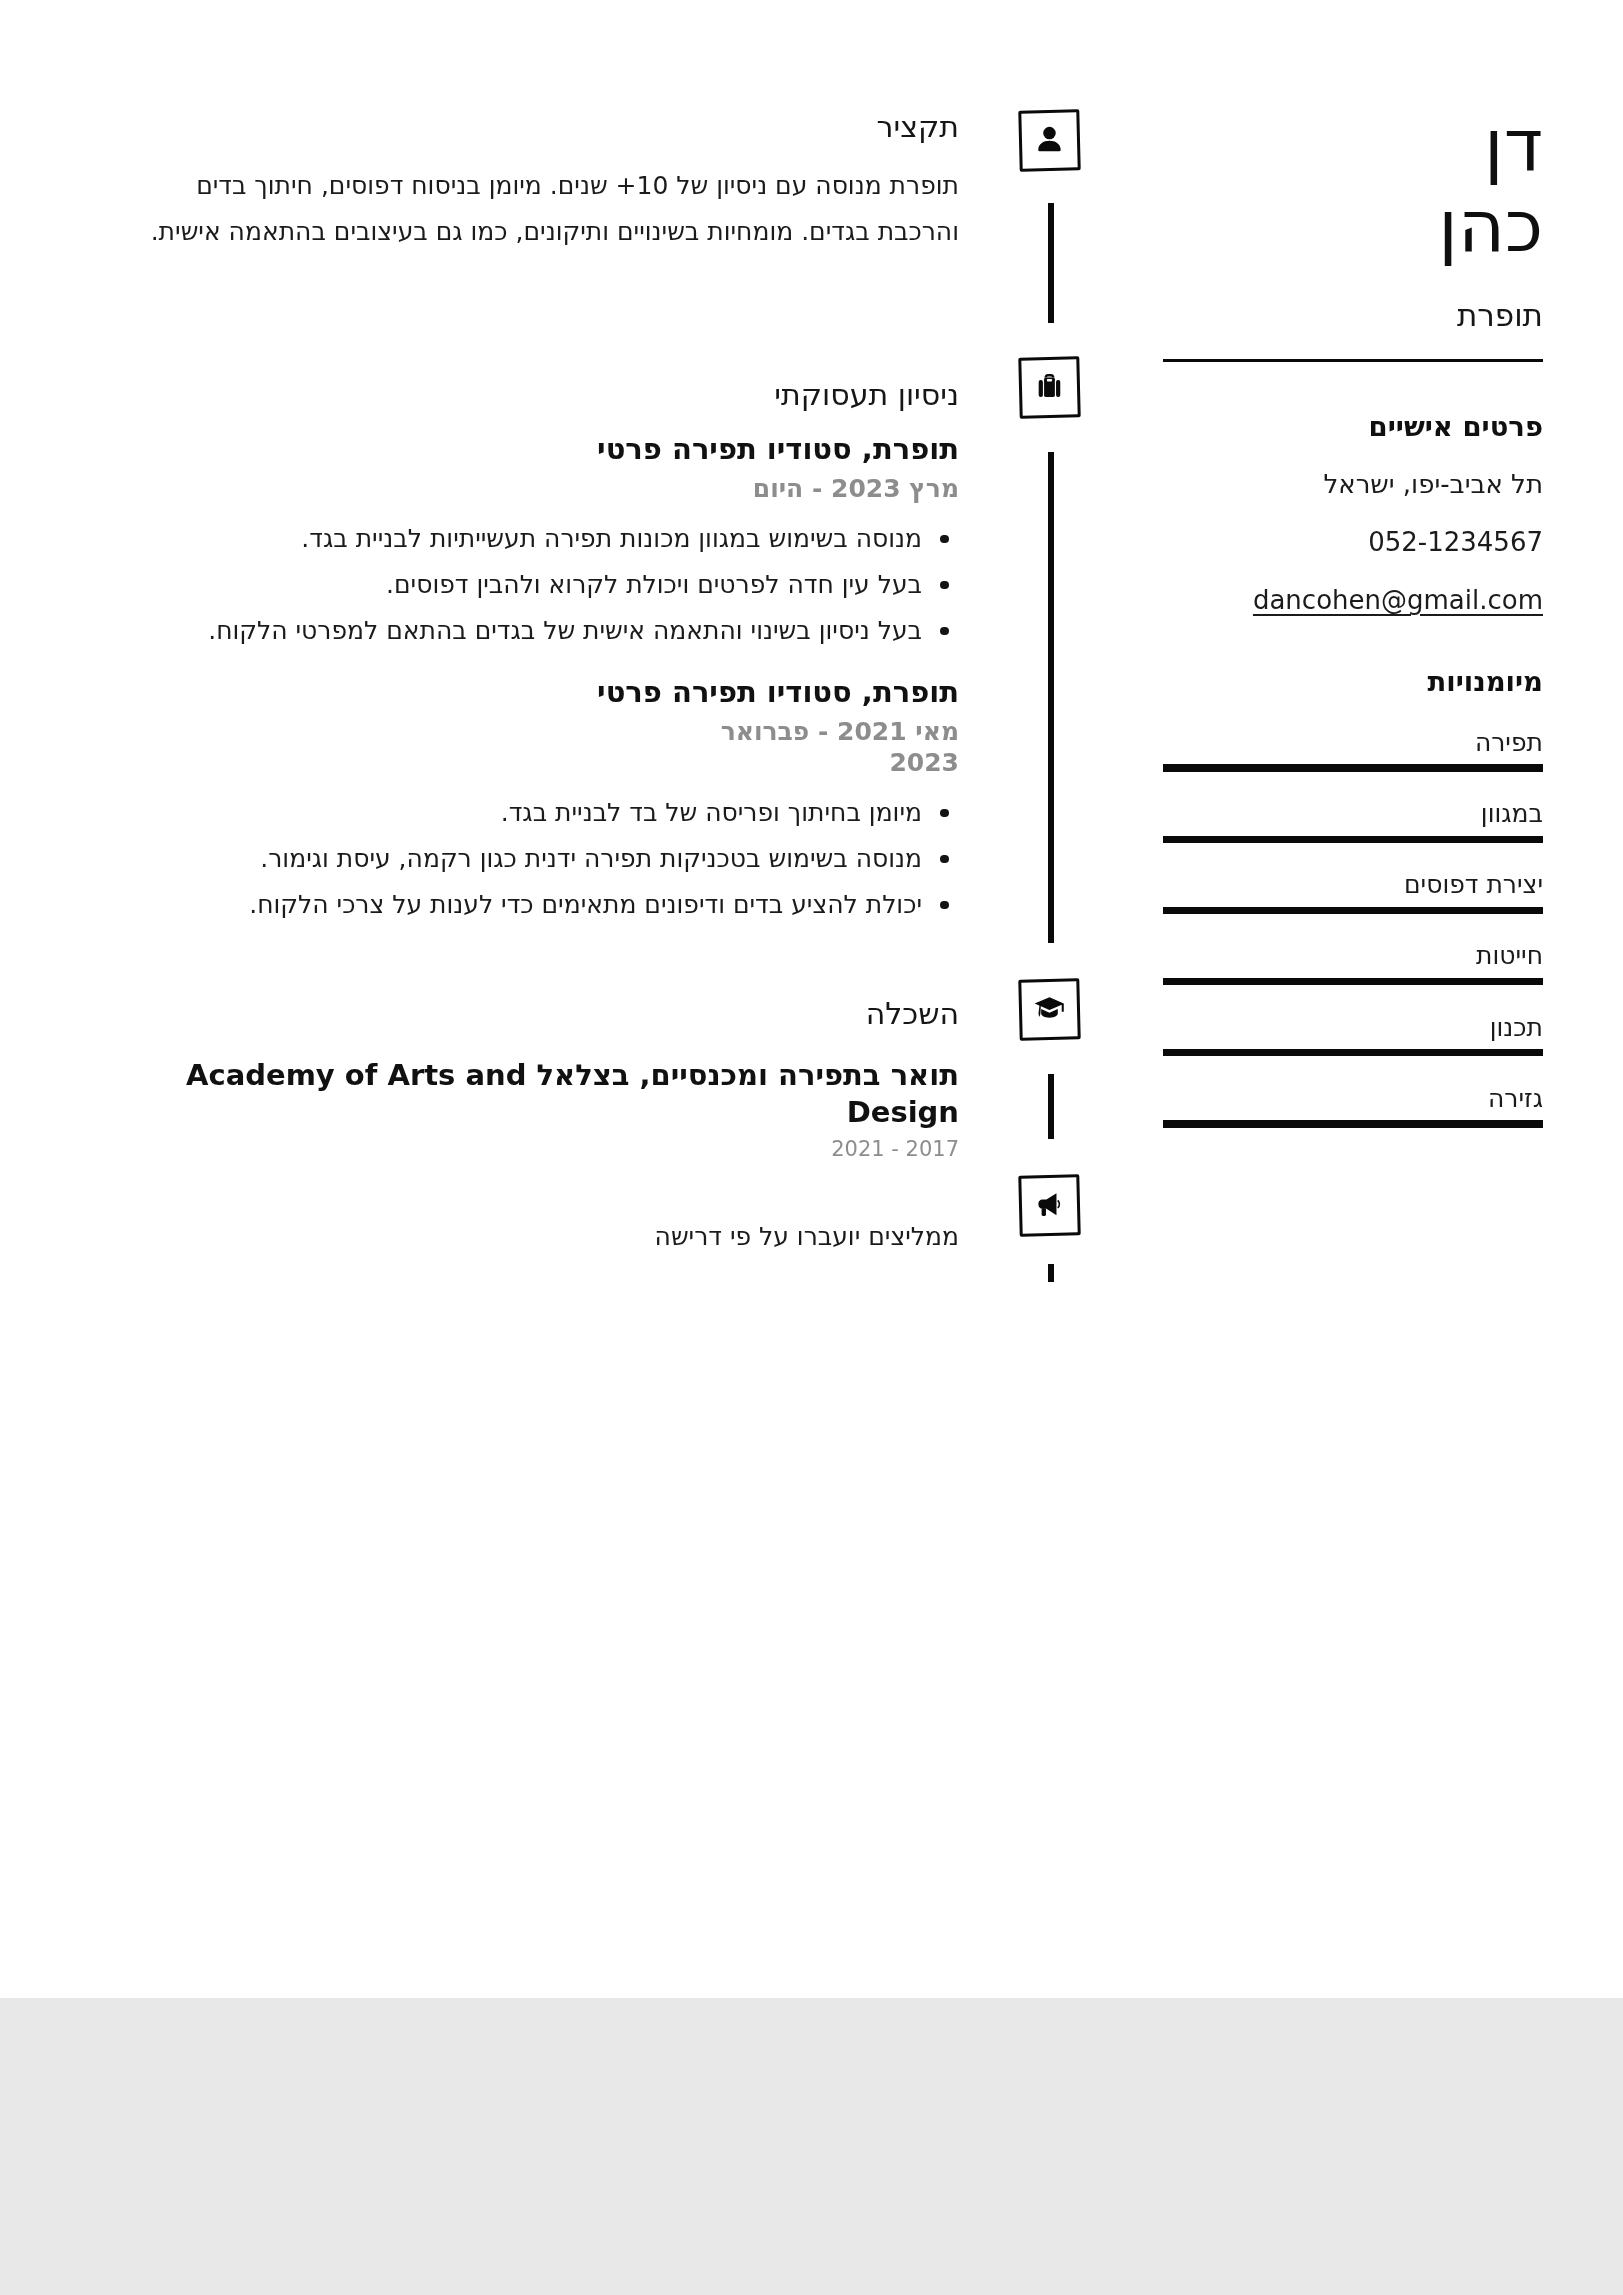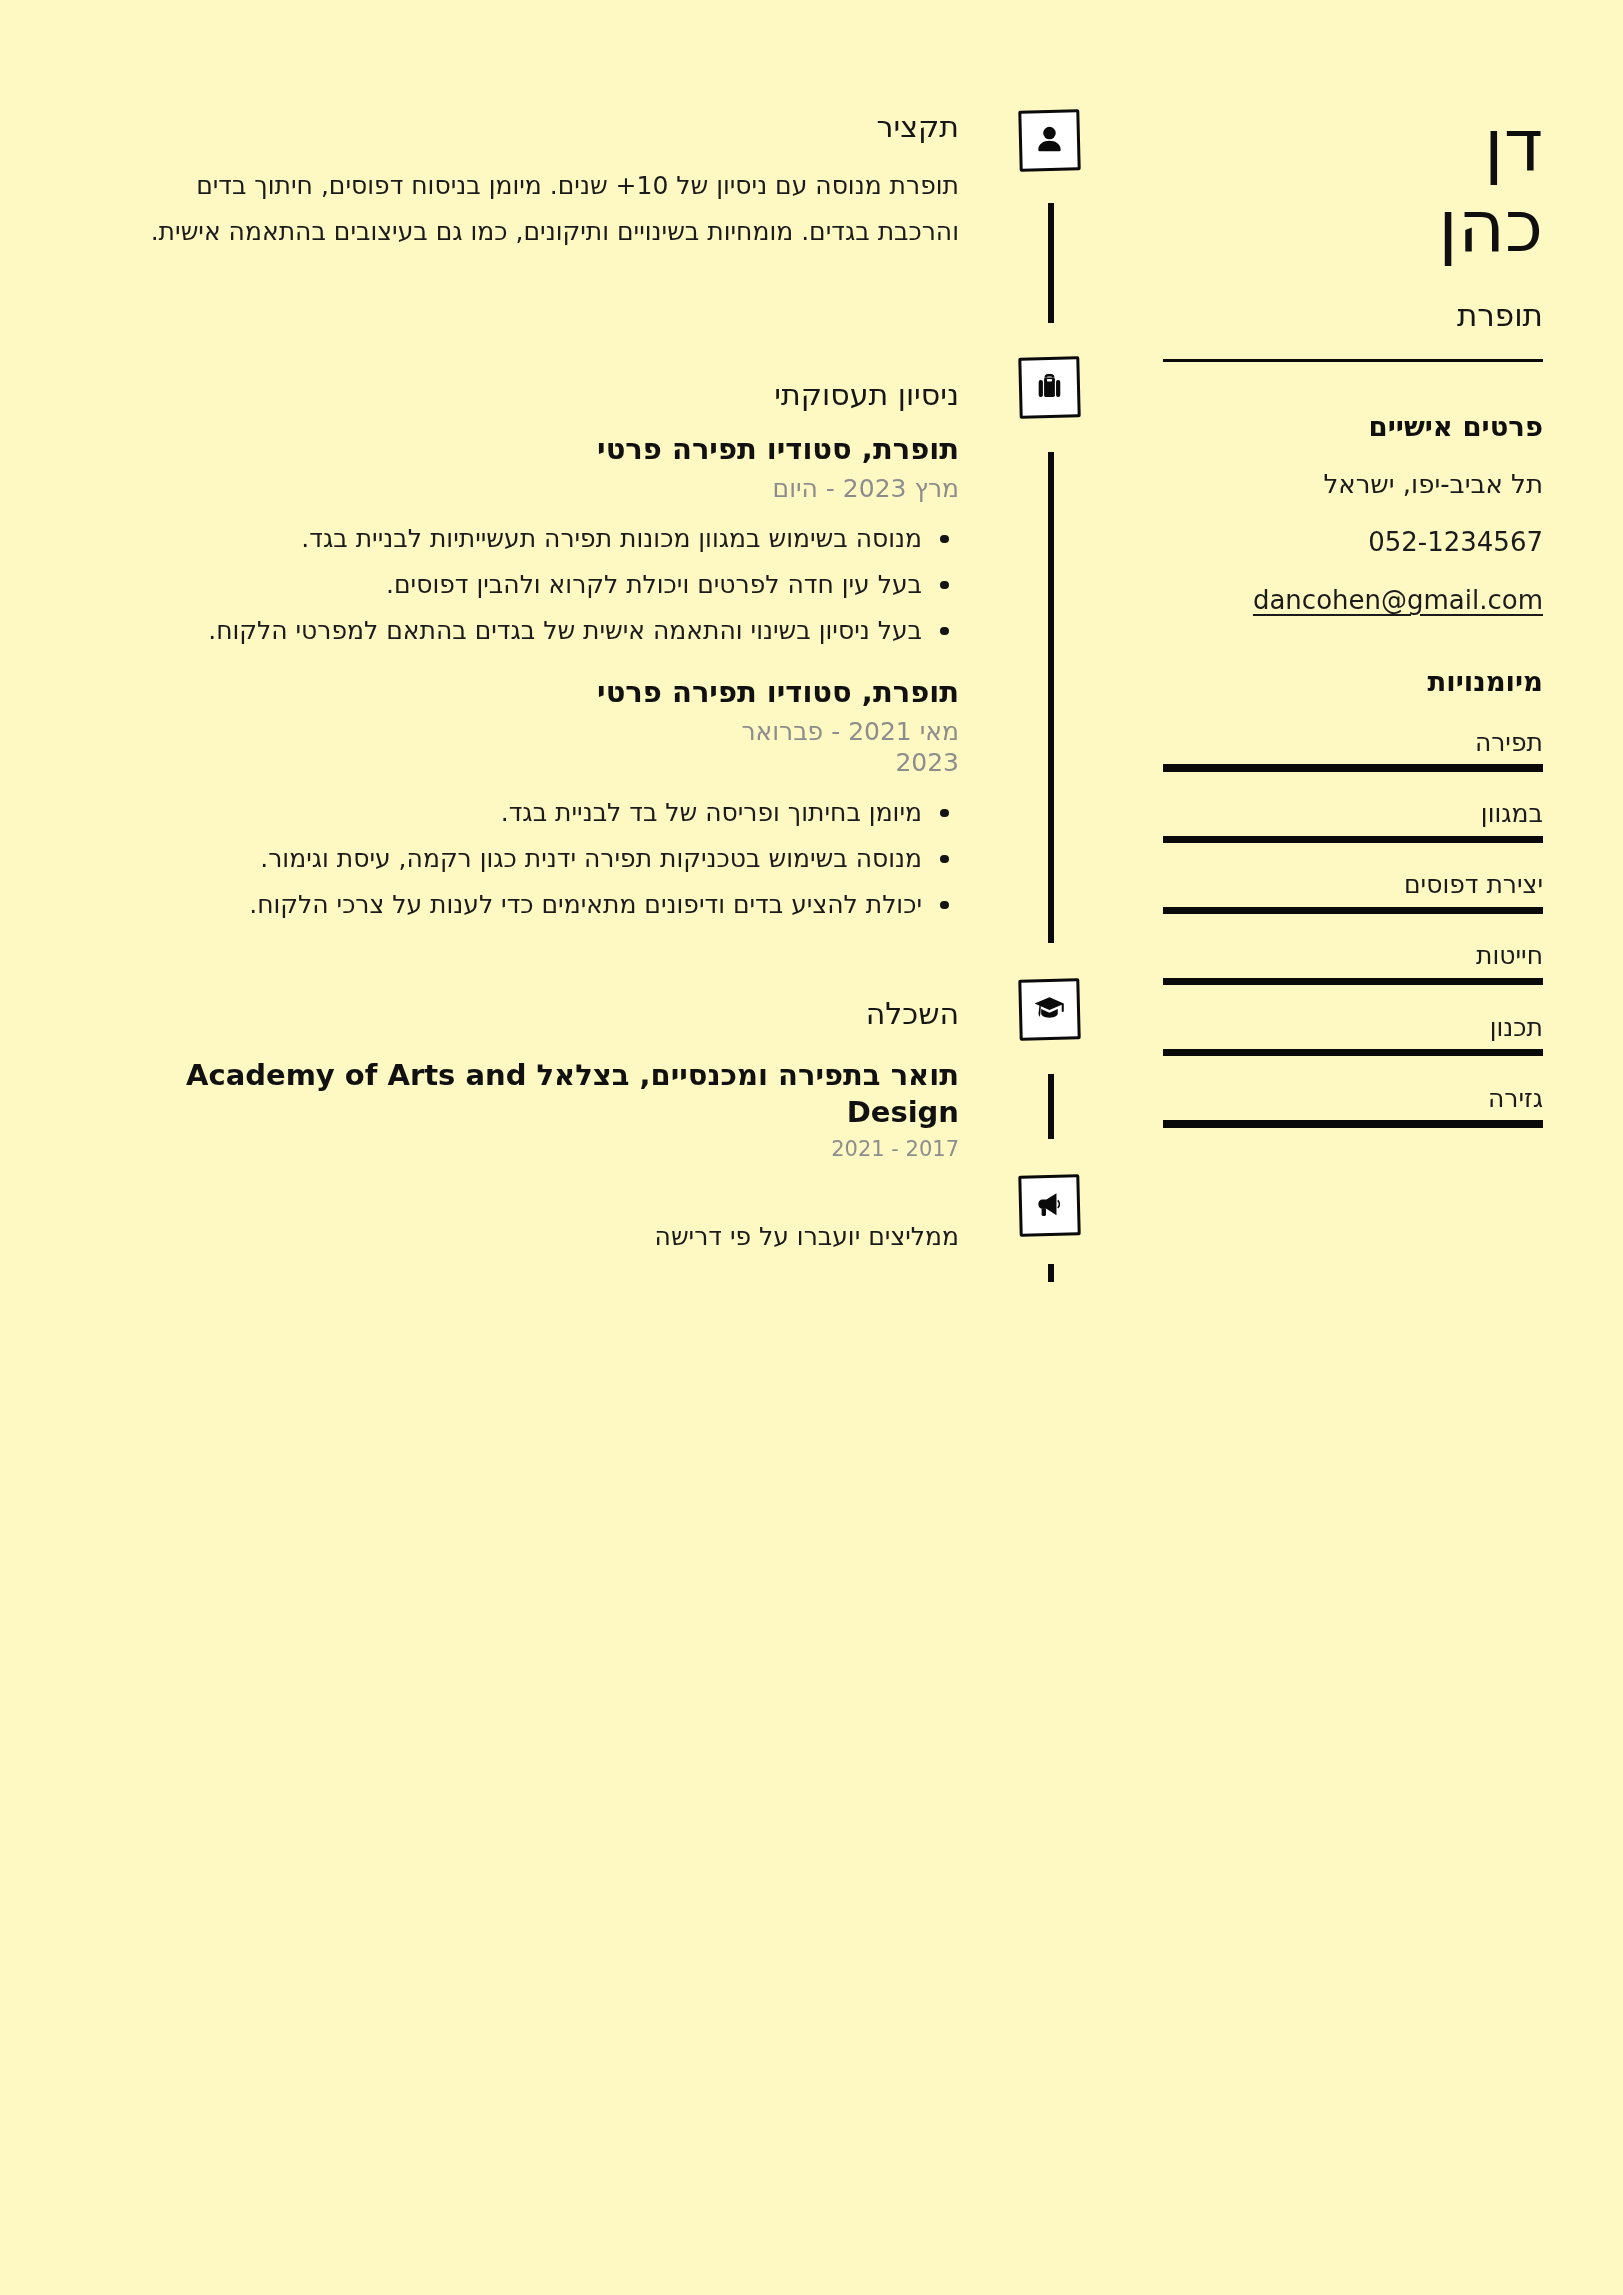--- a/index.html
+++ b/index.html
@@ -1,19 +1,19 @@
 <!DOCTYPE html>
 <html lang="he" dir="rtl" style="font-size:10.5px"><head>
 <meta charset="utf-8">
 <style>
   html,body{margin:0;padding:0;background:#e8e8e8;}
   .page{
     position:relative;
-    width:1623px;height:2295px;
-    background:#fef9c3;
+    width:1623px;height:1998px;
+    background:#ffffff;
     font-family:"DejaVu Sans","Liberation Sans",sans-serif;
     color:#1b1b1b;
     overflow:hidden;
   }
   
   .main-col{position:absolute;left:118px;width:841px;direction:rtl;text-align:right;}
   .sec{position:absolute;right:0;width:100%;}
   .sec-summary{top:108px;}
   .sec-exp{top:376px;}
   .sec-edu{top:995px;}
@@ -21,21 +21,21 @@
   h2.sec-head{
     margin:0;font-size:30px;font-weight:400;line-height:38px;color:#161616;
   }
   .body-text{
     margin:17px 0 0 0;font-size:25px;line-height:46px;color:#1b1b1b;font-weight:400;
   }
   .job{margin-top:17px;}
   .job + .job{margin-top:19.6px;}
   .job-title{font-size:29px;font-weight:700;line-height:37px;color:#111;}
   .date{
-    font-size:25px;line-height:31px;color:#8d8d8d;font-weight:400;
+    font-size:25px;line-height:31px;color:#8d8d8d;font-weight:700;
     max-width:262px;margin-top:5.2px;
   }
   .bullets{margin:11.8px 0 0 0;padding:0;list-style:none;}
   .bullets .li{
     position:relative;padding-right:37px;font-size:25px;line-height:46px;color:#1b1b1b;
   }
   .bullets .li::before{
     content:"";position:absolute;right:10.5px;top:19px;
     width:8.5px;height:8.5px;border-radius:50%;background:#141414;
   }

